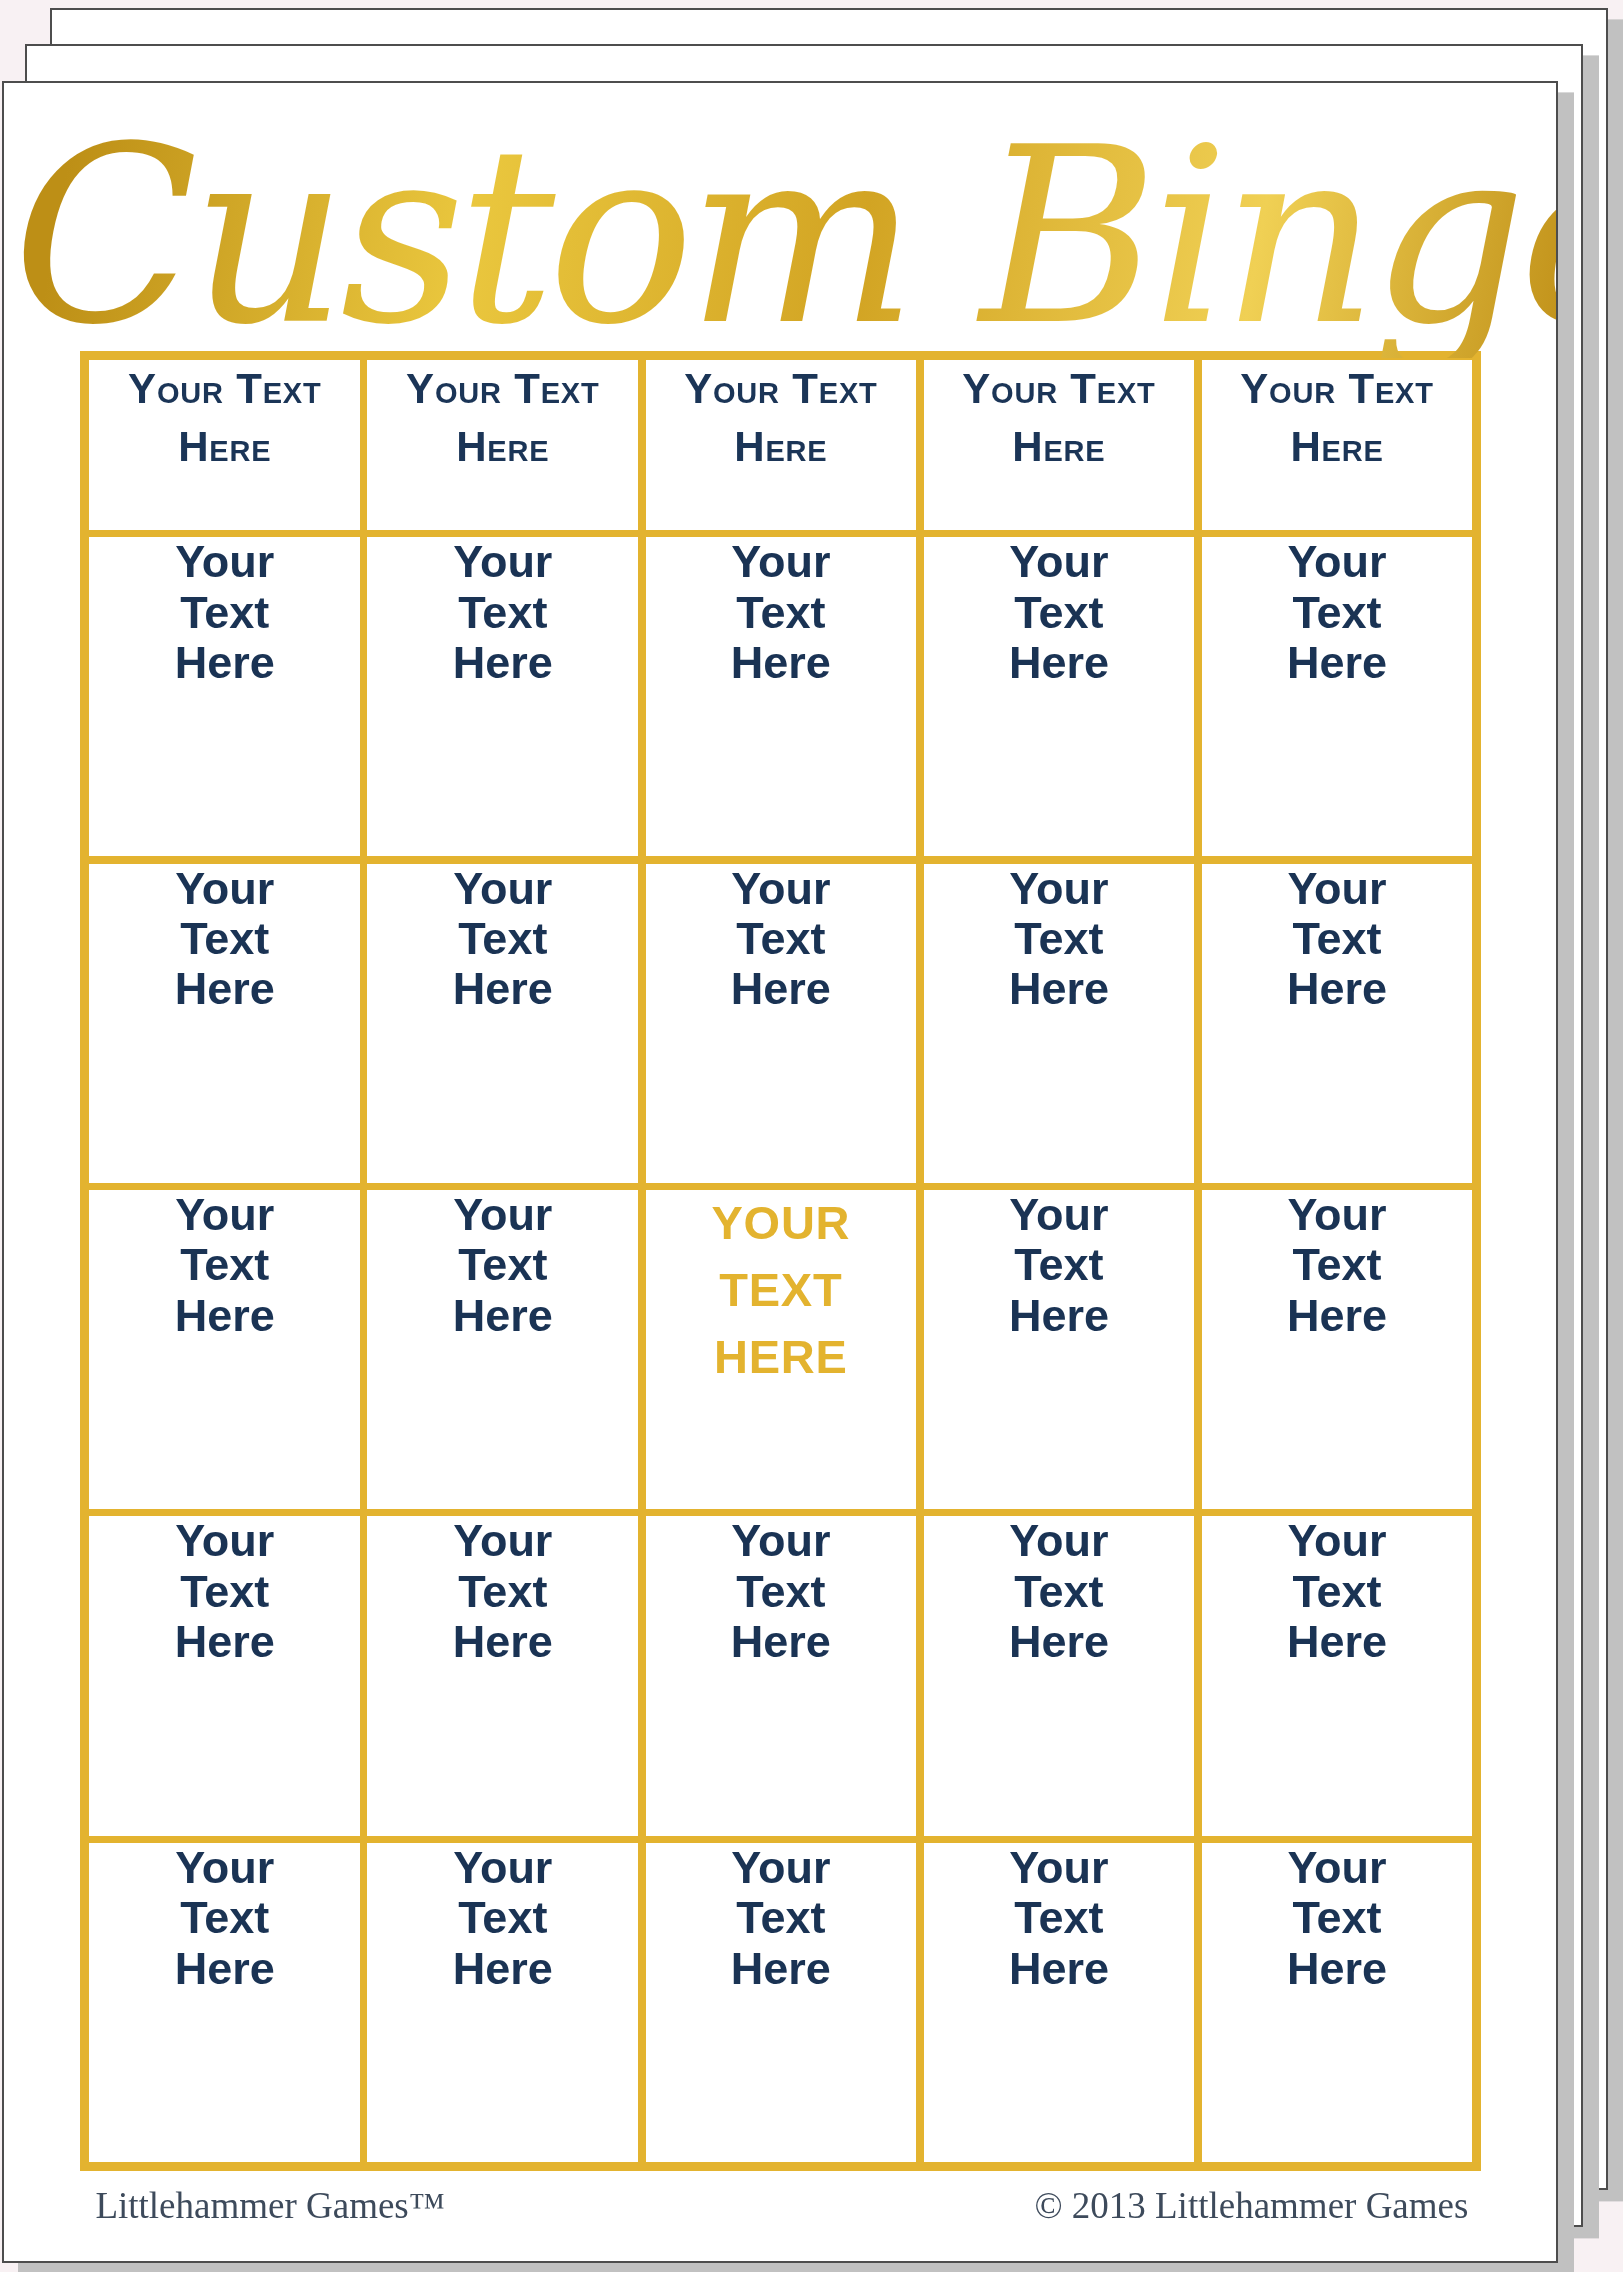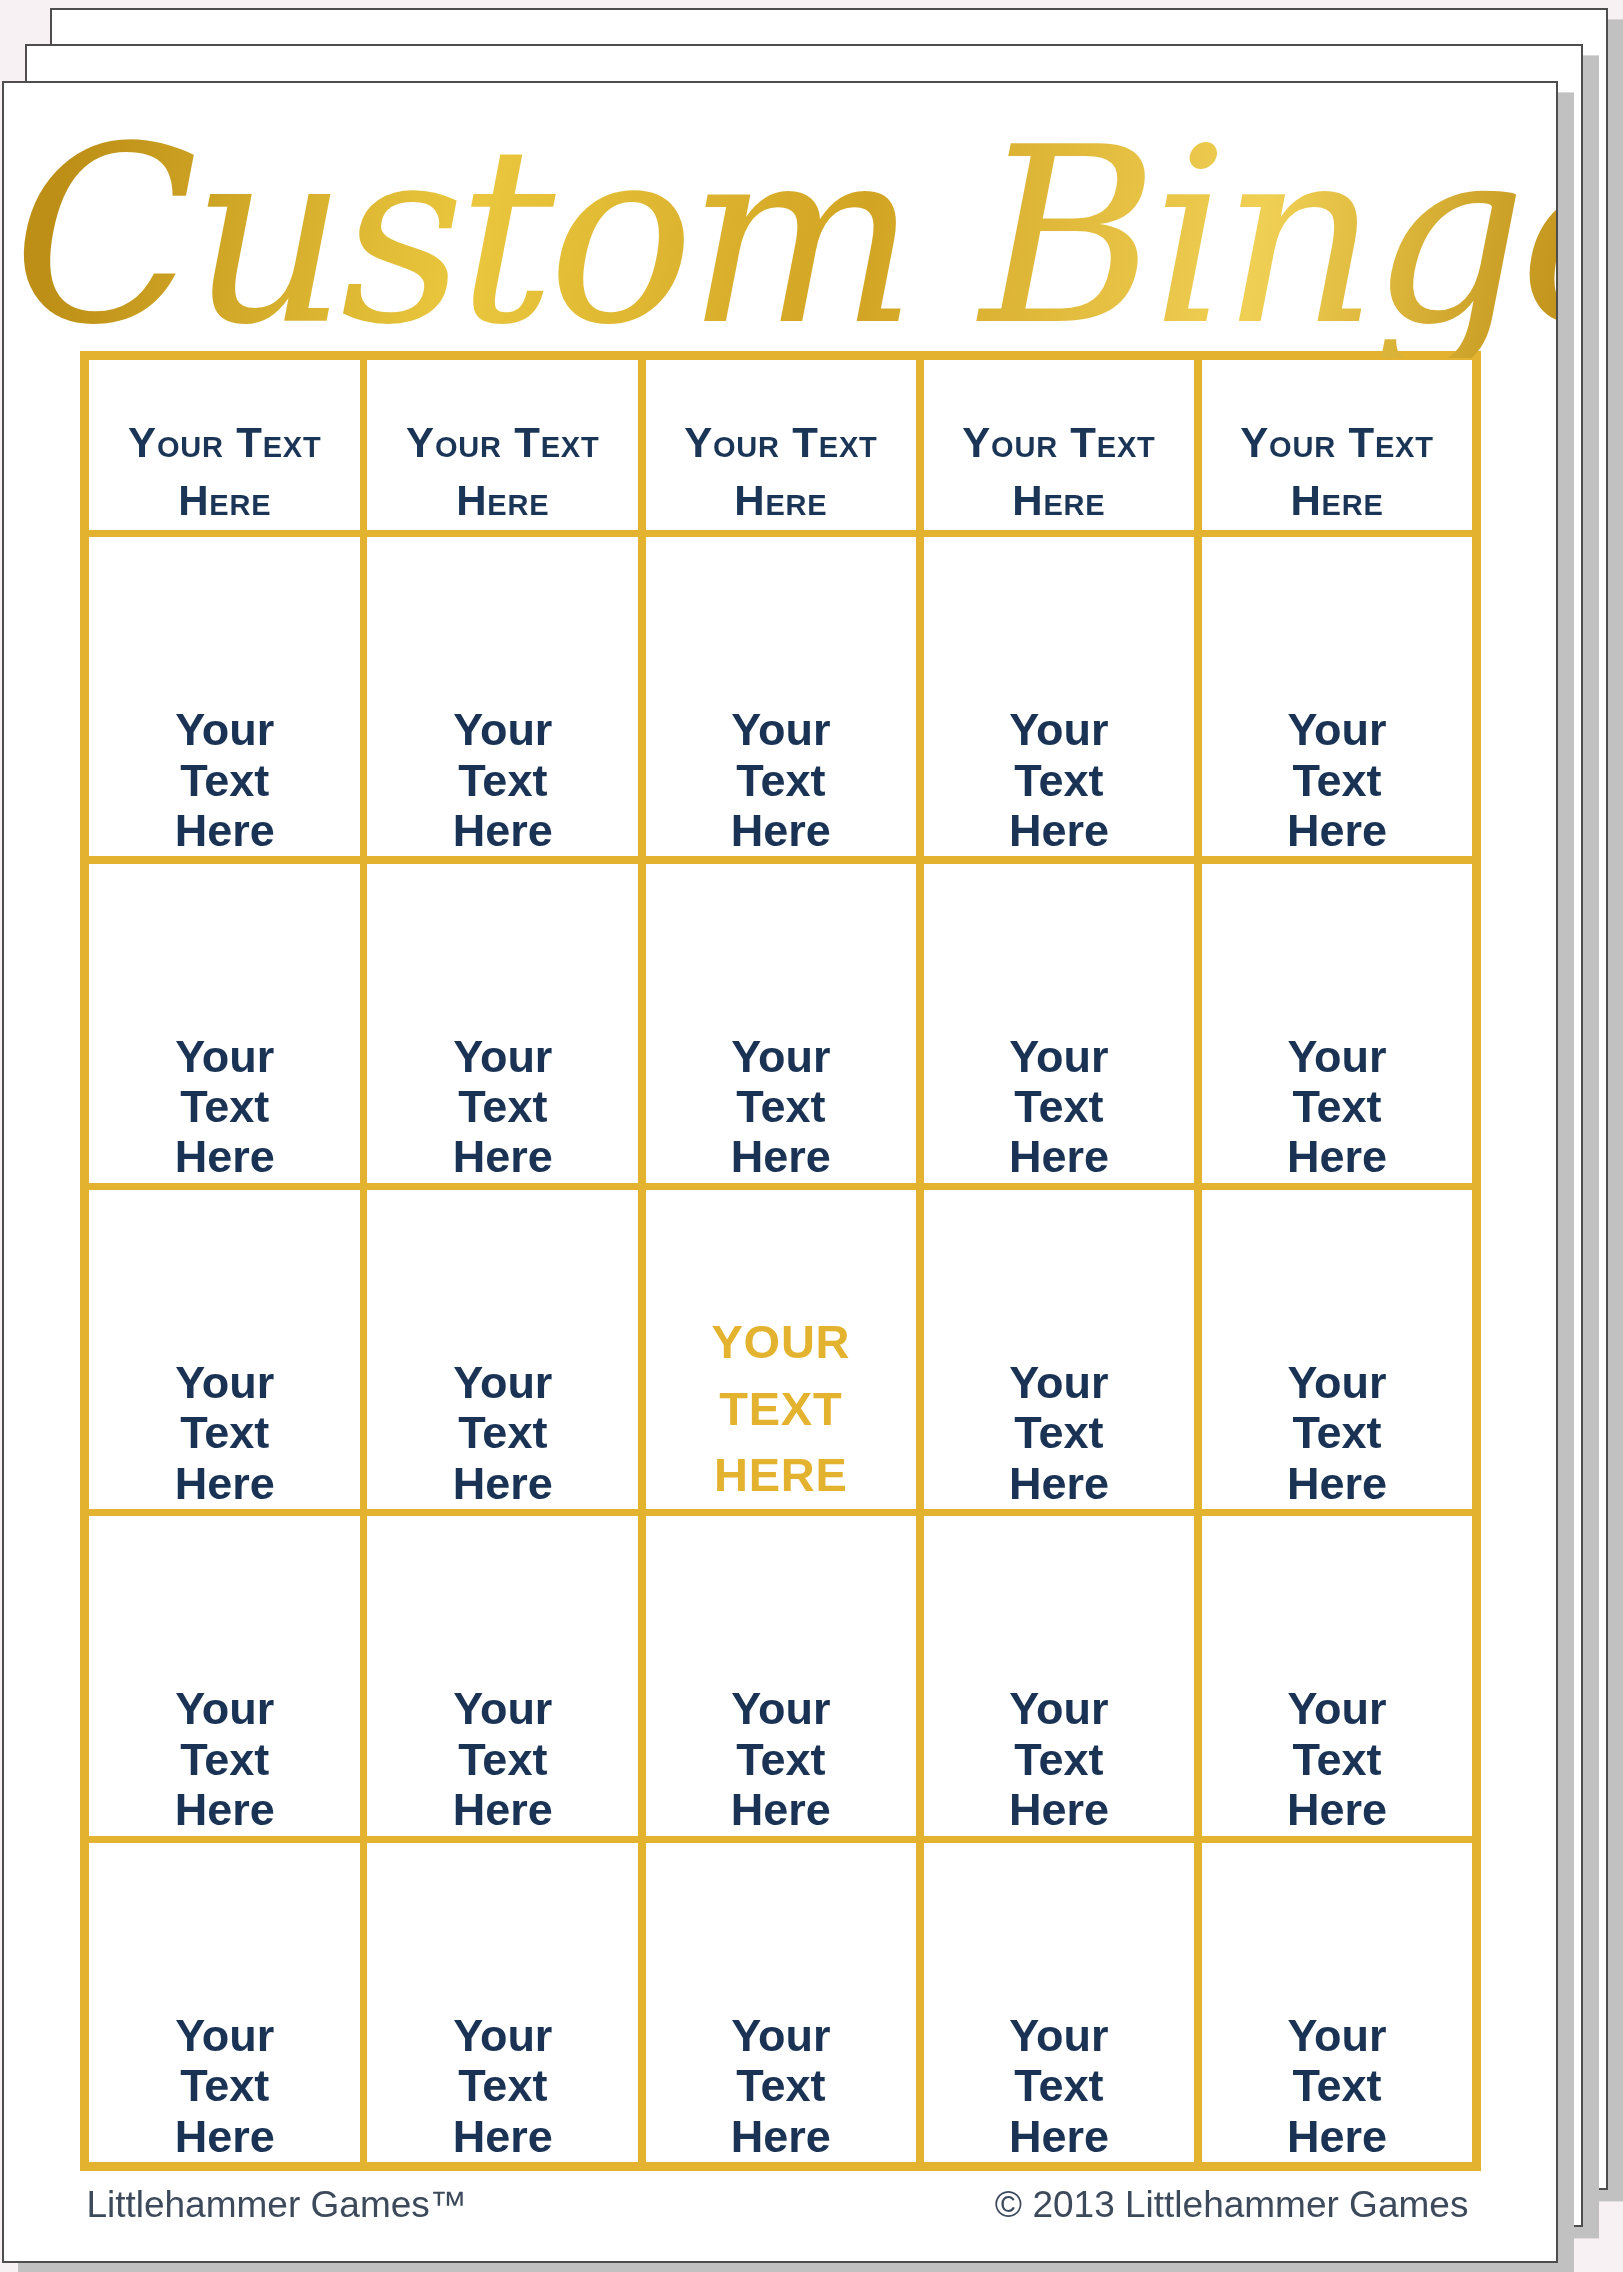--- a/index.html
+++ b/index.html
@@ -60,21 +60,21 @@
     background: #E3B32F;
     display: grid;
     grid-template-columns: repeat(5, 1fr);
     grid-template-rows: 170px repeat(5, 1fr);
     gap: 7.3px;
     z-index: 4;
   }
   .cell {
     background: #ffffff;
     display: flex;
-    align-items: flex-end;
+    align-items: flex-start;
     justify-content: center;
     text-align: center;
   }
   .cell.header span {
     font-variant: small-caps;
     font-weight: bold;
     font-size: 42px;
     line-height: 1.38;
     letter-spacing: 0.8px;
     color: #1B3557;
@@ -95,29 +95,30 @@
     line-height: 1.42;
     letter-spacing: 0.8px;
     color: #E3B32F;
     display: inline-block;
     max-width: 203px;
   }
 
   
   .footer {
     position: absolute;
-    left: 82px;
+    left: 91px;
     right: 88px;
     top: 2101px;
     display: flex;
     justify-content: space-between;
     align-items: flex-end;
     font-size: 37px;
     color: #3D4A5B;
     z-index: 5;
+    font-family: Liberation Serif, serif;
   }
 </style>
 </head>
 <body>
 
 <div class="sheet sheet-back"></div>
 <div class="sheet sheet-mid"></div>
 
 <div class="sheet sheet-front">
 

